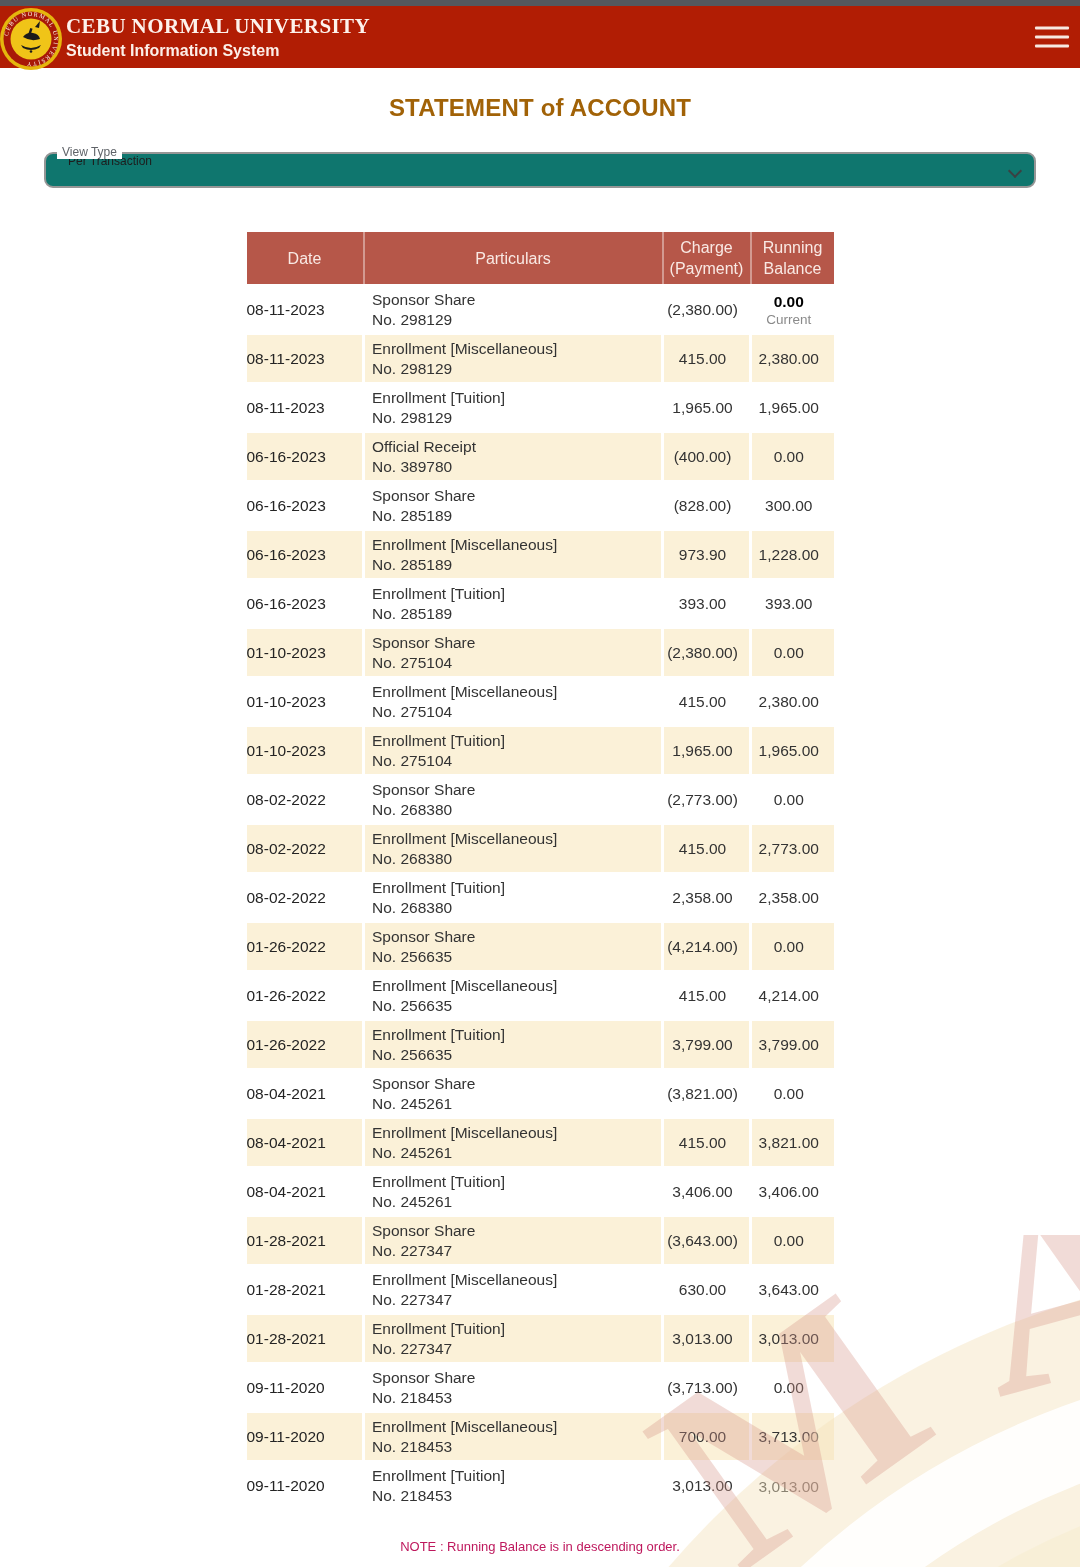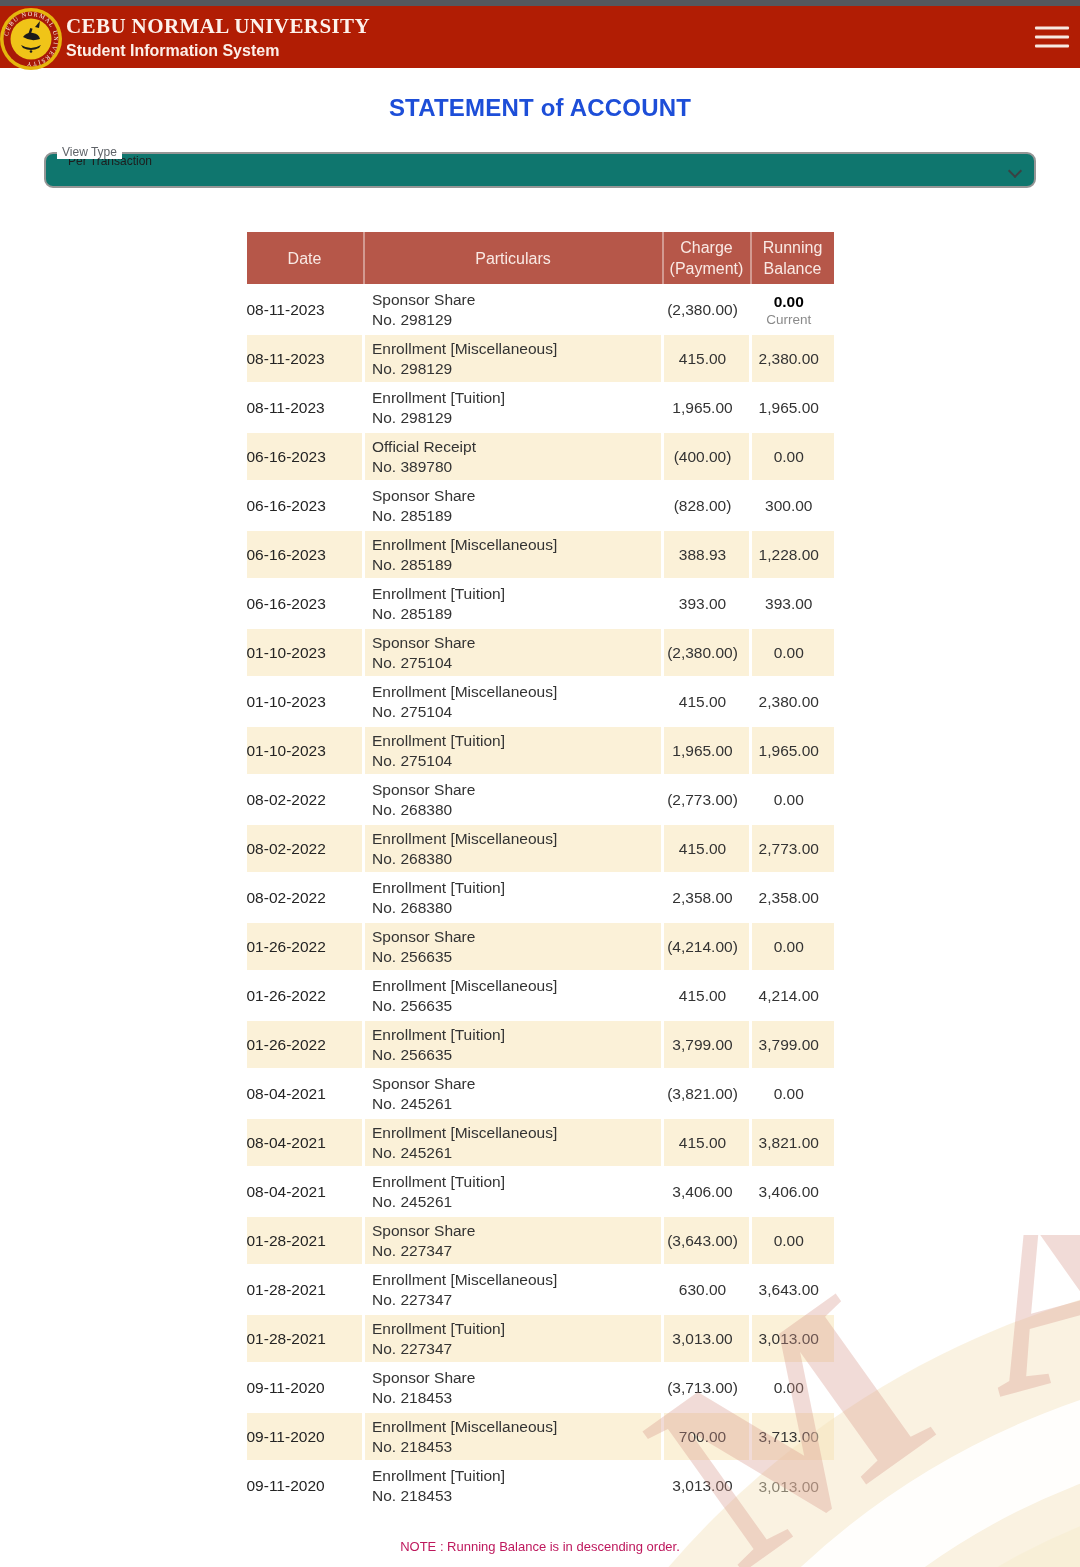--- a/index.html
+++ b/index.html
@@ -18,21 +18,21 @@
   
   .appbar{position:relative;height:62px;background:var(--brand-red);display:flex;align-items:center}
   .logo{position:absolute;left:-1px;top:1px;width:64px;height:64px}
   .titles{margin-left:66px;color:#fdf2ec}
   .uni{font-family:"Liberation Serif",serif;font-weight:bold;font-size:21px;letter-spacing:.4px;line-height:25px}
   .sys{font-size:16px;line-height:20px;margin-top:2px;font-weight:700;color:#fcefe9}
   .hamburger{position:absolute;right:11px;top:50%;transform:translateY(-50%);width:34px;padding:2px 0;cursor:pointer}
   .hamburger span{display:block;height:3px;background:#f7e9e2;margin:6px 0;border-radius:1px}
 
   
-  .page-title{text-align:center;font-size:24px;font-weight:700;color:#1d4ed8;margin-top:26px;letter-spacing:.2px}
+  .page-title{text-align:center;font-size:24px;font-weight:700;color:#a16207;margin-top:26px;letter-spacing:.2px}
 
   
   .select-wrap{position:relative;margin:30px 44px 0 44px;height:36px;border:2px solid #969696;border-radius:9px;background:#0f766e;display:flex;align-items:flex-start;cursor:pointer}
   .select-label{position:absolute;top:-9px;left:11px;background:#fff;padding:0 5px;font-size:12px;color:#5f6368;line-height:14px}
   .select-value{padding-left:22px;font-size:12px;color:#1d1d1d}
   .chev{position:absolute;right:14px;top:11px;width:11px;height:11px}
   .chev::before{content:"";position:absolute;left:1px;top:1px;width:8px;height:8px;border-right:2px solid #3c4043;border-bottom:2px solid #3c4043;transform:rotate(45deg)}
 
   
   .table-wrap{width:587px;margin:44px auto 0 auto}
@@ -172,21 +172,21 @@
             <td class="amt">
               <div class="bal-main">300.00</div>
             </td>
           </tr>
           <tr class="stripe">
             <td class="date">06-16-2023</td>
             <td class="part">
               <div class="l1">Enrollment [Miscellaneous]</div>
               <div class="l2">No. 285189</div>
             </td>
-            <td class="amt">388.93</td>
+            <td class="amt">973.90</td>
             <td class="amt">
               <div class="bal-main">1,228.00</div>
             </td>
           </tr>
           <tr>
             <td class="date">06-16-2023</td>
             <td class="part">
               <div class="l1">Enrollment [Tuition]</div>
               <div class="l2">No. 285189</div>
             </td>

